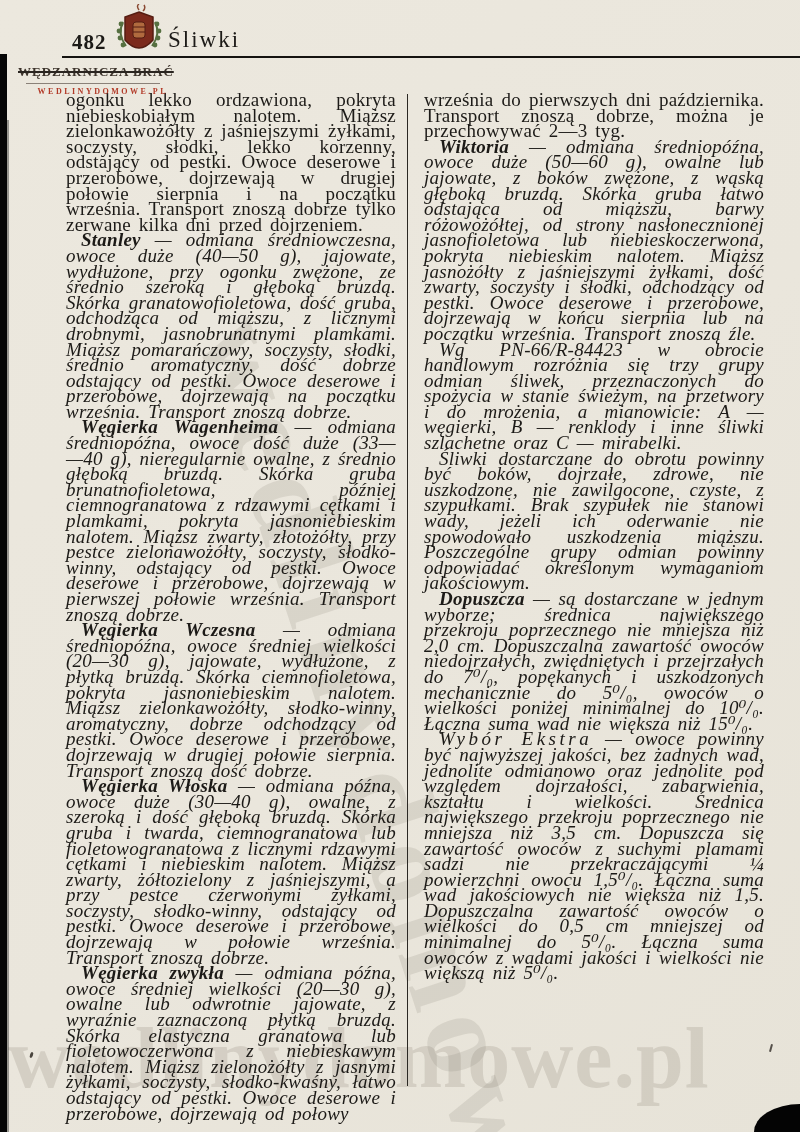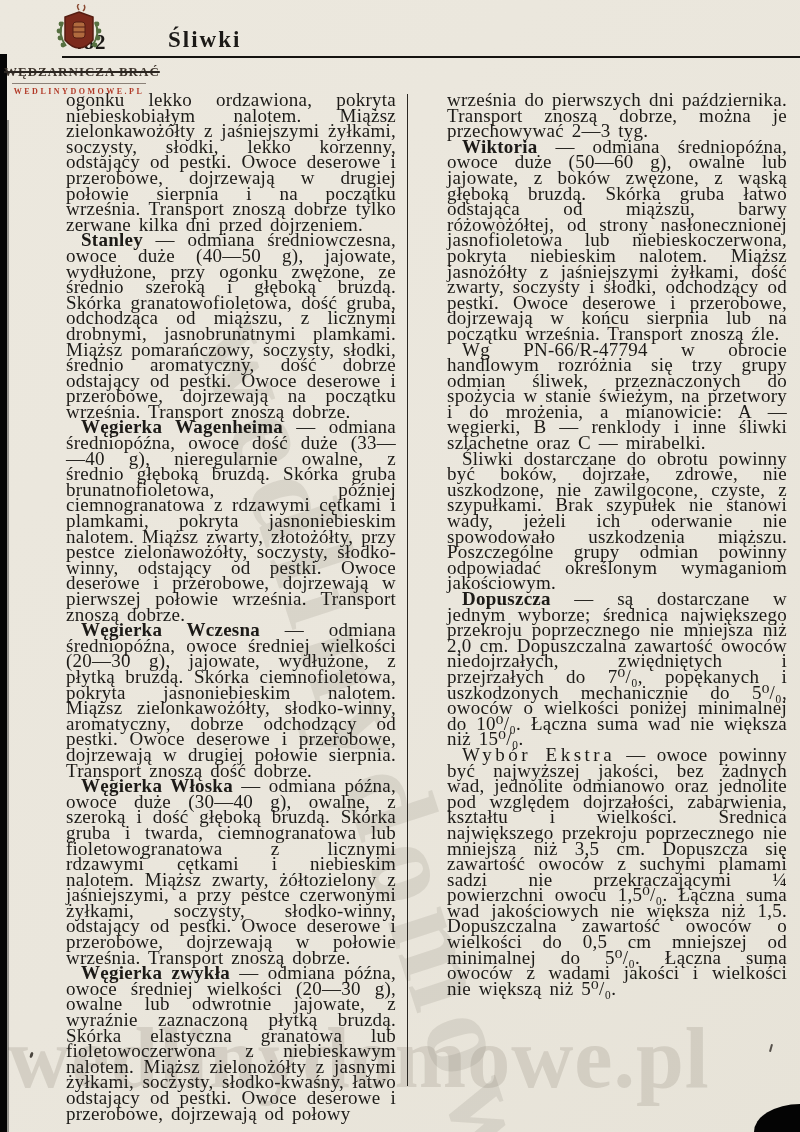--- a/index.html
+++ b/index.html
@@ -14,42 +14,42 @@
   }
   
   .edge-left{position:absolute;left:0;top:54px;bottom:0;width:7px;background:#060606;}
   .edge-left2{position:absolute;left:7px;top:120px;bottom:0;width:2px;background:rgba(0,0,0,.35);}
   .corner-br{position:absolute;right:0;bottom:0;width:46px;height:28px;background:#040404;border-top-left-radius:100% 100%;}
   .speck1{position:absolute;left:30px;top:1052px;width:3px;height:6px;background:#4a463f;border-radius:50%;transform:rotate(20deg);}
   .speck2{position:absolute;left:770px;bottom:80px;width:2px;height:8px;background:#55504a;transform:rotate(15deg);}
 
   
   .page-number{position:absolute;left:72px;top:30px;font-size:21px;font-weight:bold;letter-spacing:1px;}
-  .page-title{position:absolute;left:168px;top:27px;font-size:23px;font-weight:bold;letter-spacing:2px;}
+  .page-title{position:absolute;left:168px;top:27px;font-size:23px;font-weight:normal;letter-spacing:2px;}
   .header-rule{position:absolute;left:62px;right:0;top:56px;height:2px;background:#15130ف0;background:#151310;}
 
   
-  .logo{position:absolute;left:4px;top:4px;width:150px;text-align:center;z-index:3;}
+  .logo{position:absolute;left:18px;top:4px;width:150px;text-align:right;z-index:3;}
   .logo .crest{display:block;margin:0 auto;}
   .logo .brand{display:block;font-size:13px;letter-spacing:1px;color:#3c332b;font-weight:bold;text-decoration:line-through;text-decoration-thickness:2px;text-decoration-color:#2a2520;white-space:nowrap;}
   .logo .brand-rule{height:1px;background:#8a8178;margin:3px 8px 3px 8px;}
   .logo .site{display:block;font-size:8px;letter-spacing:2.5px;color:var(--site_red,#b23a28);font-weight:bold;}
 
   
   .wm{position:absolute;font-weight:bold;pointer-events:none;white-space:nowrap;font-family:"Liberation Serif",serif;}
   .wm-diagonal{left:300px;top:300px;font-size:120px;letter-spacing:10px;color:rgba(125,117,103,.16);transform:rotate(72deg);transform-origin:left top;}
   .wm-bottom{left:8px;top:1008px;font-size:86px;letter-spacing:1px;color:rgba(135,127,112,.22);}
 
   
   .col{position:absolute;top:92px;font-size:19px;line-height:15.6px;text-align:justify;letter-spacing:.25px;word-spacing:2.8px;}
   .col-left{left:66px;width:330px;}
-  .col-right{left:424px;width:340px;margin-left:23px;}
+  .col-right{left:424px;width:340px;}
   .col-divider{position:absolute;left:407px;top:94px;height:992px;width:1px;background:#2b2823;}
   .para{margin:0;}
-  .para.indent{text-indent:15px;}
+  .para.indent{text-indent:15px;font-style:italic;}
   .lead-bold{font-weight:bold;}
   .lead-spaced{letter-spacing:3.5px;}
 </style>
 </head>
 <body>
 
 <div class="page">
 
   <div class="wm wm-diagonal">wedlinydomowe.pl</div>
   <div class="wm wm-bottom">wedlinydomowe.pl</div>
@@ -88,21 +88,21 @@
       <p class="para indent"><span class="lead-bold">Stanley</span> — odmiana średniowczesna, owoce duże (40—50 g), jajowate, wydłużone, przy ogonku zwężone, ze średnio szeroką i głęboką bruzdą. Skórka granatowofioletowa, dość gruba, odchodząca od miąższu, z licznymi drobnymi, jasnobrunatnymi plamkami. Miąższ pomarańczowy, soczysty, słodki, średnio aromatyczny, dość dobrze odstający od pestki. Owoce deserowe i przerobowe, dojrzewają na początku września. Transport znoszą dobrze.</p>
       <p class="para indent"><span class="lead-bold">Węgierka Wagenheima</span> — odmiana średniopóźna, owoce dość duże (33— —40 g), nieregularnie owalne, z średnio głęboką bruzdą. Skórka gruba brunatnofioletowa, później ciemnogranatowa z rdzawymi cętkami i plamkami, pokryta jasnoniebieskim nalotem. Miąższ zwarty, złotożółty, przy pestce zielonawożółty, soczysty, słodko-winny, odstający od pestki. Owoce deserowe i przerobowe, dojrzewają w pierwszej połowie września. Transport znoszą dobrze.</p>
       <p class="para indent"><span class="lead-bold">Węgierka Wczesna</span> — odmiana średniopóźna, owoce średniej wielkości (20—30 g), jajowate, wydłużone, z płytką bruzdą. Skórka ciemnofioletowa, pokryta jasnoniebieskim nalotem. Miąższ zielonkawożółty, słodko-winny, aromatyczny, dobrze odchodzący od pestki. Owoce deserowe i przerobowe, dojrzewają w drugiej połowie sierpnia. Transport znoszą dość dobrze.</p>
       <p class="para indent"><span class="lead-bold">Węgierka Włoska</span> — odmiana późna, owoce duże (30—40 g), owalne, z szeroką i dość głęboką bruzdą. Skórka gruba i twarda, ciemnogranatowa lub fioletowogranatowa z licznymi rdzawymi cętkami i niebieskim nalotem. Miąższ zwarty, żółtozielony z jaśniejszymi, a przy pestce czerwonymi żyłkami, soczysty, słodko-winny, odstający od pestki. Owoce deserowe i przerobowe, dojrzewają w połowie września. Transport znoszą dobrze.</p>
       <p class="para indent"><span class="lead-bold">Węgierka zwykła</span> — odmiana późna, owoce średniej wielkości (20—30 g), owalne lub odwrotnie jajowate, z wyraźnie zaznaczoną płytką bruzdą. Skórka elastyczna granatowa lub fioletowoczerwona z niebieskawym nalotem. Miąższ zielonożółty z jasnymi żyłkami, soczysty, słodko-kwaśny, łatwo odstający od pestki. Owoce deserowe i przerobowe, dojrzewają od połowy</p>
     </div>
   <div class="col-divider"></div>
   <div class="col col-right">
       <p class="para">września do pierwszych dni października. Transport znoszą dobrze, można je przechowywać 2—3 tyg.</p>
       <p class="para indent"><span class="lead-bold">Wiktoria</span> — odmiana średniopóźna, owoce duże (50—60 g), owalne lub jajowate, z boków zwężone, z wąską głęboką bruzdą. Skórka gruba łatwo odstająca od miąższu, barwy różowożółtej, od strony nasłonecznionej jasnofioletowa lub niebieskoczerwona, pokryta niebieskim nalotem. Miąższ jasnożółty z jaśniejszymi żyłkami, dość zwarty, soczysty i słodki, odchodzący od pestki. Owoce deserowe i przerobowe, dojrzewają w końcu sierpnia lub na początku września. Transport znoszą źle.</p>
-      <p class="para indent">Wg PN-66/R-47794 w obrocie handlowym rozróżnia się trzy grupy odmian śliwek, przeznaczonych do spożycia w stanie świeżym, na przetwory i do mrożenia, a mianowicie: A — węgierki, B — renklody i inne śliwki szlachetne oraz C — mirabelki.</p>
+      <p class="para indent">Wg PN-66/R-84423 w obrocie handlowym rozróżnia się trzy grupy odmian śliwek, przeznaczonych do spożycia w stanie świeżym, na przetwory i do mrożenia, a mianowicie: A — węgierki, B — renklody i inne śliwki szlachetne oraz C — mirabelki.</p>
       <p class="para indent">Śliwki dostarczane do obrotu powinny być boków, dojrzałe, zdrowe, nie uszkodzone, nie zawilgocone, czyste, z szypułkami. Brak szypułek nie stanowi wady, jeżeli ich oderwanie nie spowodowało uszkodzenia miąższu. Poszczególne grupy odmian powinny odpowiadać określonym wymaganiom jakościowym.</p>
       <p class="para indent"><span class="lead-bold">Dopuszcza</span> — są dostarczane w jednym wyborze; średnica największego przekroju poprzecznego nie mniejsza niż 2,0 cm. Dopuszczalna zawartość owoców niedojrzałych, zwiędniętych i przejrzałych do 7⁰/₀, popękanych i uszkodzonych mechanicznie do 5⁰/₀, owoców o wielkości poniżej minimalnej do 10⁰/₀. Łączna suma wad nie większa niż 15⁰/₀.</p>
       <p class="para indent"><span class="lead-spaced">Wybór Ekstra</span> — owoce powinny być najwyższej jakości, bez żadnych wad, jednolite odmianowo oraz jednolite pod względem dojrzałości, zabarwienia, kształtu i wielkości. Średnica największego przekroju poprzecznego nie mniejsza niż 3,5 cm. Dopuszcza się zawartość owoców z suchymi plamami sadzi nie przekraczającymi ¼ powierzchni owocu 1,5⁰/₀. Łączna suma wad jakościowych nie większa niż 1,5. Dopuszczalna zawartość owoców o wielkości do 0,5 cm mniejszej od minimalnej do 5⁰/₀. Łączna suma owoców z wadami jakości i wielkości nie większą niż 5⁰/₀.</p>
     </div>
 
   <div class="edge-left"></div>
   <div class="edge-left2"></div>
   <div class="corner-br"></div>
   <div class="speck1"></div>
   <div class="speck2"></div>

